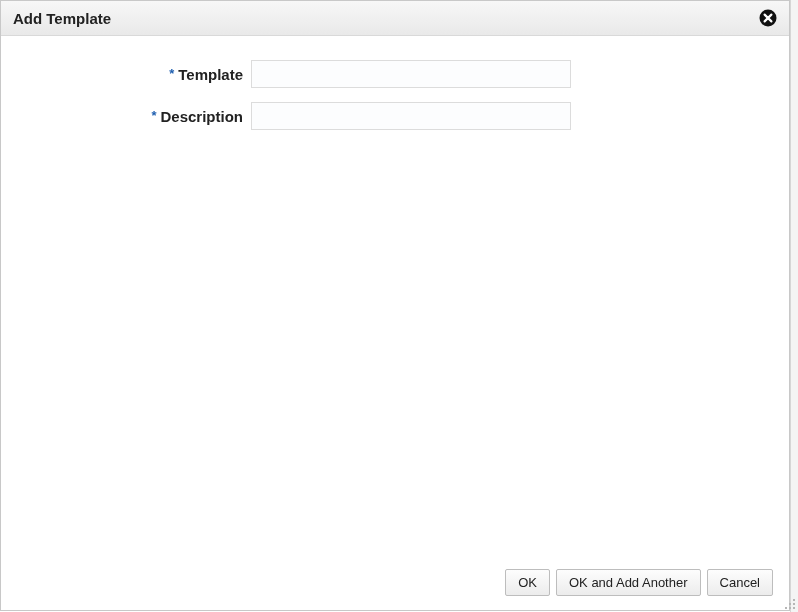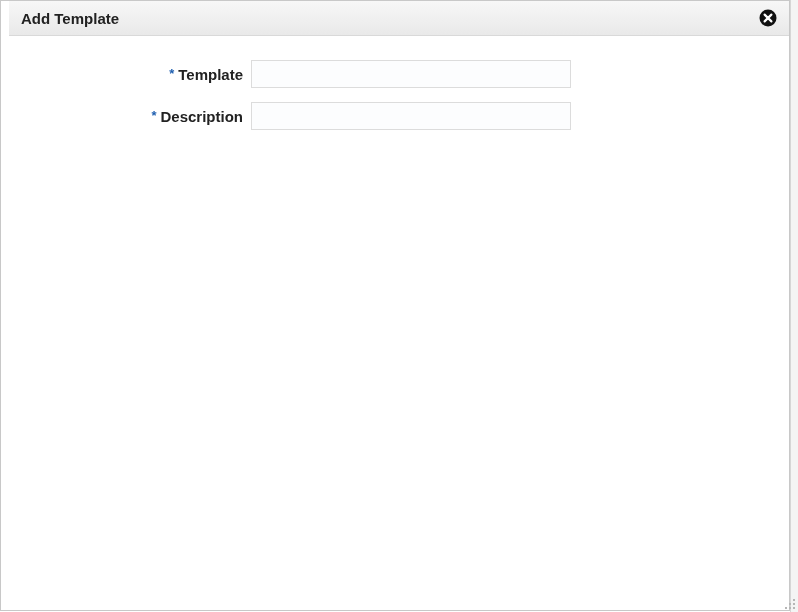--- a/index.html
+++ b/index.html
@@ -25,21 +25,20 @@
       flex-direction: column;
     }
     .dialog-header {
       background: linear-gradient(#f7f7f7, #e9e9e9);
       border-bottom: 1px solid #d9d9d9;
       padding: 8px 12px;
       display: flex;
       align-items: center;
       justify-content: space-between;
       height: 35px;
-      margin-left: 8px;
     }
     .dialog-title {
       font-weight: bold;
       font-size: 15px;
       color: #222;
     }
     .close-btn {
       width: 18px;
       height: 18px;
       display: inline-flex;
@@ -150,20 +149,25 @@
 
     <div class="form-row">
       <div class="form-label-wrap">
         <span class="req">*</span>
         <span class="form-label">Description</span>
       </div>
       <input type="text" class="text-input" value="" style="">
     </div>
   </div>
 
+  <div class="dialog-footer">
+    <button class="btn">OK</button>
+    <button class="btn">OK and Add Another</button>
+    <button class="btn">Cancel</button>
+  </div>
 </div>
 
 <div class="right-strip"></div>
 
 <div class="resize-grip">
   <span>
     <svg width="14" height="14" viewBox="0 0 14 14">
       <g fill="#b6b6b6">
         <rect x="10" y="2" width="2" height="2"></rect>
         <rect x="6" y="6" width="2" height="2"></rect>

